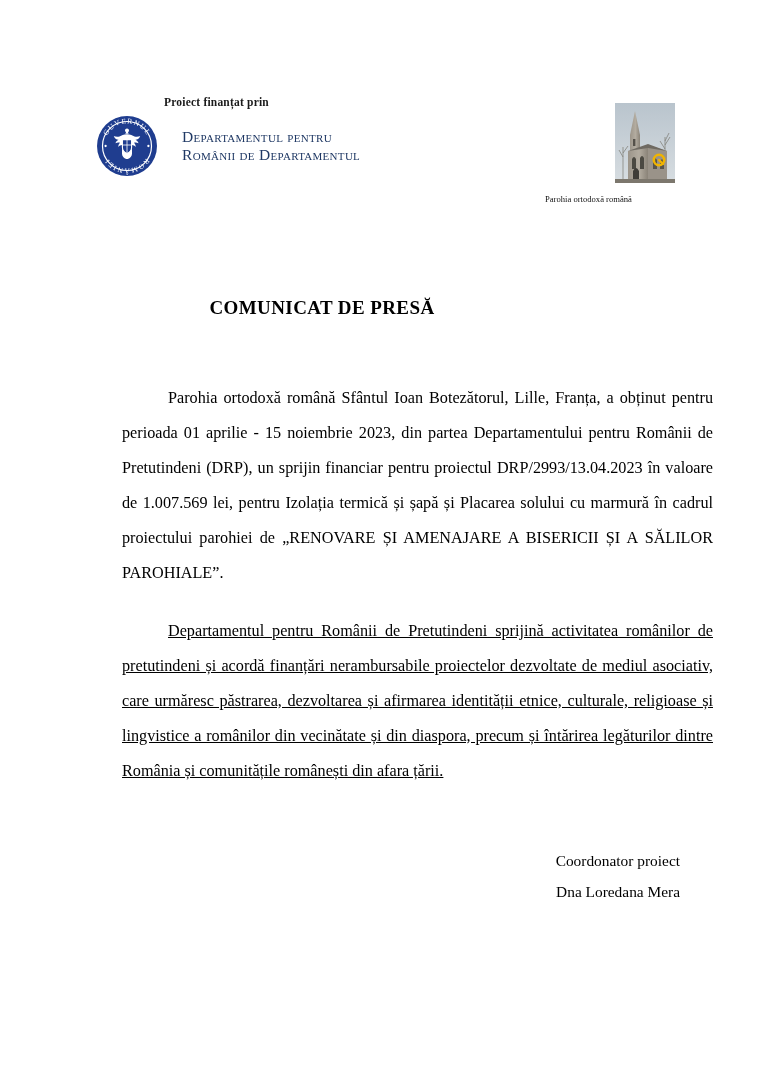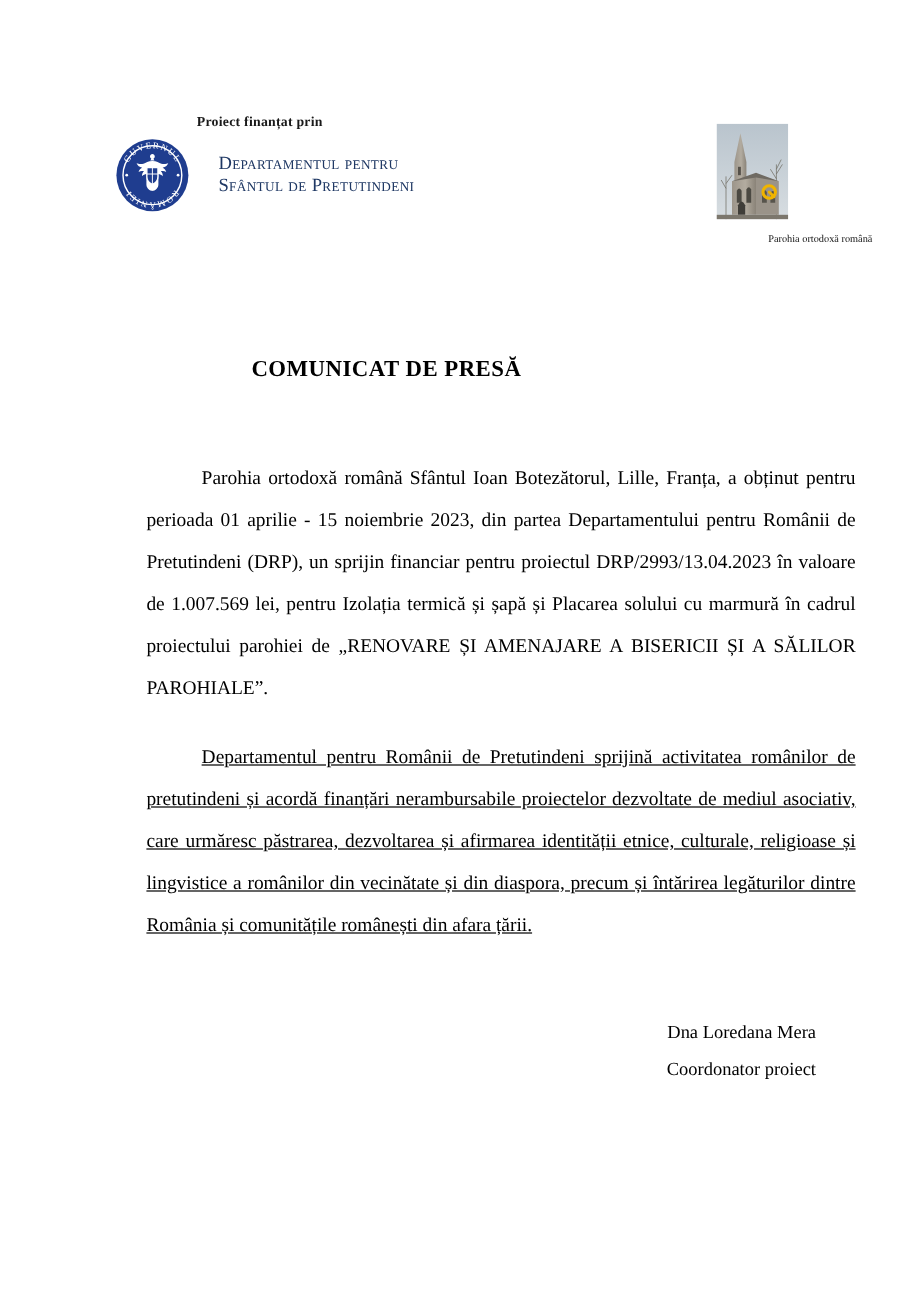--- a/index.html
+++ b/index.html
@@ -79,24 +79,24 @@
     font-size: 15.5px;
     font-variant: small-caps;
     letter-spacing: 0.3px;
     white-space: nowrap;
     font-weight: normal;
   }
 
   
   .photo-block {
     position: absolute;
-    left: 527px;
+    left: 545px;
     top: 103px;
     width: 200px;
-    text-align: right;
+    text-align: left;
   }
   .photo-frame {
     width: 60px;
     height: 80px;
     margin: 0 auto;
     position: relative;
     overflow: hidden;
     display: block;
   }
   .photo-frame svg { display: block; }
@@ -191,21 +191,21 @@
             <g>
               <path d="M26.4 24.6h9.2v7.6c0 3.1-2.2 5.4-4.6 6.4-2.4-1-4.6-3.3-4.6-6.4z" fill="#1F3D8F" stroke="#ffffff" stroke-width="1.1"></path>
               <line x1="31" y1="24.6" x2="31" y2="38.6" stroke="#ffffff" stroke-width="0.8"></line>
               <line x1="26.4" y1="30" x2="35.6" y2="30" stroke="#ffffff" stroke-width="0.8"></line>
             </g>
           </svg>
         </div>
 
         <div class="dept-text">
           <div class="dept-line">Departamentul pentru</div>
-          <div class="dept-line">Sfântul de Pretutindeni</div>
+          <div class="dept-line">Românii de Departamentul</div>
         </div>
 
       </div>
     </div>
 
     <div class="photo-block">
       <div class="photo-frame">
         <svg width="60" height="80" viewBox="0 0 60 80" xmlns="http://www.w3.org/2000/svg">
           <defs>
             <linearGradient id="sky" x1="0" y1="0" x2="0" y2="1">
@@ -257,17 +257,17 @@
   </div>
 
   <div class="doc-title">COMUNICAT DE PRESĂ</div>
 
   <div class="body-area">
     <p class="para first">Parohia ortodoxă română Sfântul Ioan Botezătorul, Lille, Franța, a obținut pentru perioada 01 aprilie - 15 noiembrie 2023, din partea Departamentului pentru Românii de Pretutindeni (DRP), un sprijin financiar pentru proiectul DRP/2993/13.04.2023 în valoare de 1.007.569 lei, pentru Izolația termică și șapă și Placarea solului cu marmură în cadrul proiectului parohiei de „RENOVARE ȘI AMENAJARE A BISERICII ȘI A SĂLILOR PAROHIALE”.</p>
     <p class="para second">Departamentul pentru Românii de Pretutindeni sprijină activitatea românilor de pretutindeni și acordă finanțări nerambursabile proiectelor dezvoltate de mediul asociativ, care urmăresc păstrarea, dezvoltarea și afirmarea identității etnice, culturale, religioase și lingvistice a românilor din vecinătate și din diaspora, precum și întărirea legăturilor dintre România și comunitățile românești din afara țării.</p>
   </div>
 
   <div class="signature">
+    <div>Coordonator proiect</div>
     <div>Dna Loredana Mera</div>
-    <div>Coordonator proiect</div>
   </div>
 
 </div>
 
 </body></html>

